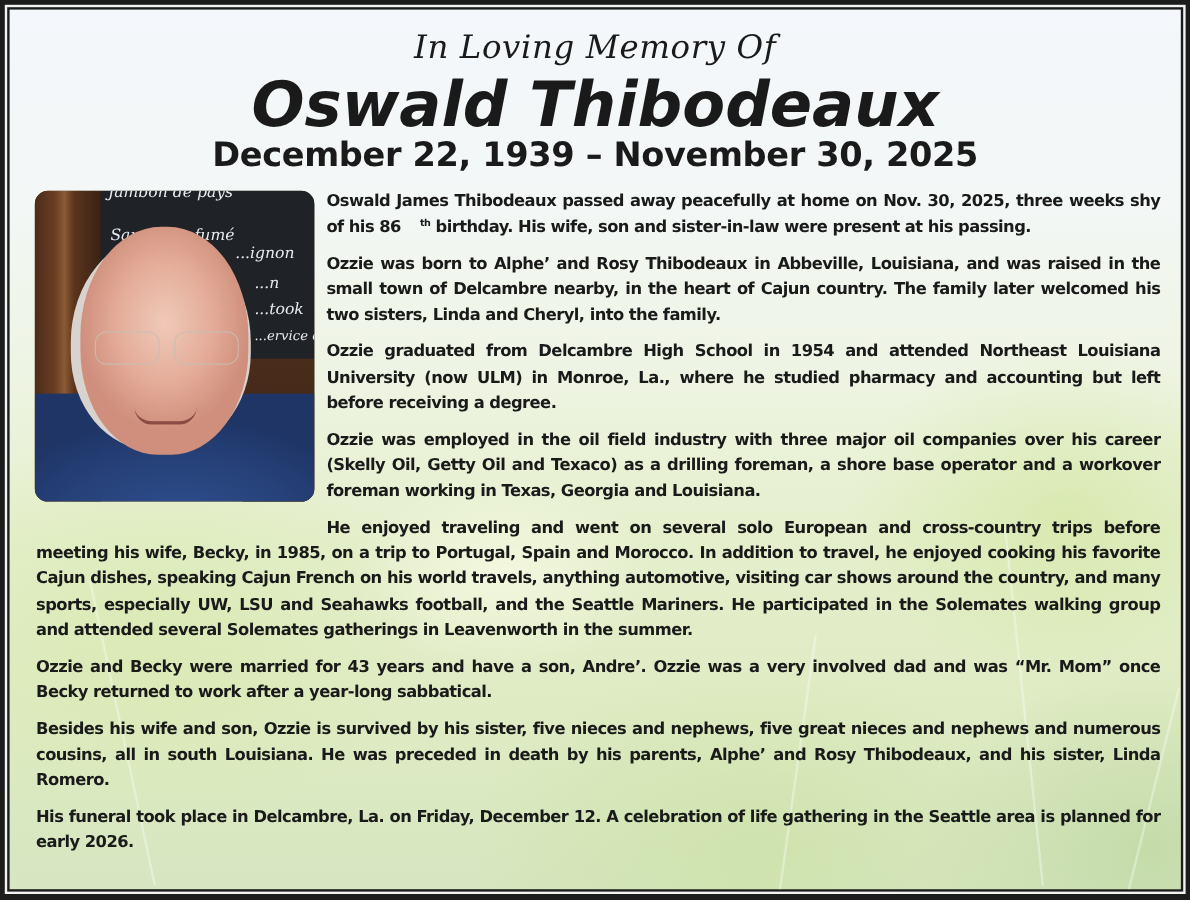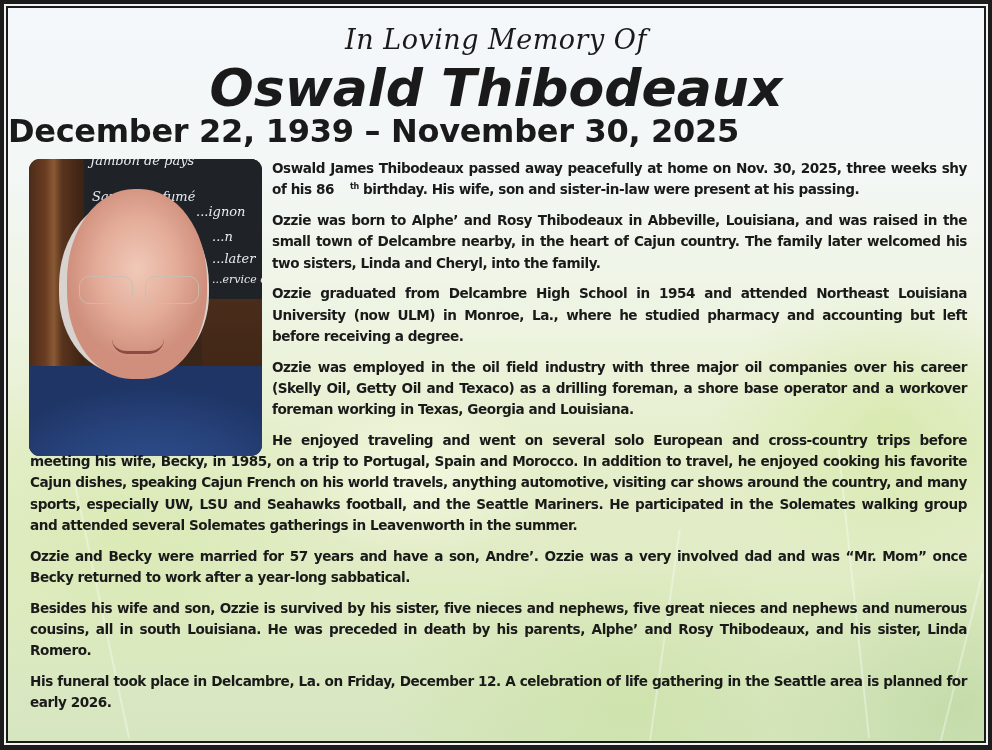--- a/index.html
+++ b/index.html
@@ -52,30 +52,30 @@
     text-align: center;
     font-family: "DejaVu Sans", sans-serif;
     font-weight: bold;
     font-style: italic;
     font-size: 52px;
     color: #1a1a1a;
     letter-spacing: 0px;
   }
   .dates {
     position: absolute; left: 0; right: 0; top: 104px;
-    text-align: left;
+    text-align: center;
     font-family: "DejaVu Sans", sans-serif;
     font-weight: bold;
-    font-size: 32px;
+    font-size: 28px;
     color: #1a1a1a;
     letter-spacing: -0.3px;
   }
 
   .photo {
-    position: absolute; left: 21px; top: 151px; width: 233px; height: 297px;
+    position: absolute; left: 21px; top: 151px; width: 233px; height: 259px;
     border-radius: 11px; overflow: hidden;
     background: #3a2618;
     text-decoration: underline;
   }
   .photo .board {
     position: absolute; left: 55px; top: 0; right: 0; height: 140px;
     background: #1f2226;
   }
   .photo .woodl {
     position: absolute; left: 0; top: 0; width: 55px; height: 100%;
@@ -148,38 +148,38 @@
     <div class="name">Oswald Thibodeaux</div>
     <div class="dates">December 22, 1939 – November 30, 2025</div>
 
     <div class="photo" title="Portrait of Oswald Thibodeaux smiling, wearing glasses and a blue shirt, in front of a chalkboard menu">
       <div class="woodl"></div>
       <div class="board">
         <span class="chalk" style="left:6px; top:-6px;">Jambon de pays</span>
         <span class="chalk" style="left:8px; top:30px;">Saucisson fumé</span>
         <span class="chalk" style="left:112px; top:45px;">...ignon</span>
         <span class="chalk" style="left:128px; top:70px;">...n</span>
-        <span class="chalk" style="left:128px; top:92px;">...later</span>
+        <span class="chalk" style="left:128px; top:92px;">...took</span>
         <span class="chalk" style="left:128px; top:114px; font-size:11px;">...ervice et</span>
       </div>
       <div class="woodr"></div>
       <div class="shirt"></div>
       <div class="hair"></div>
       <div class="face"></div>
       <div class="glasses" style="left:50px;"></div>
       <div class="glasses" style="left:116px;"></div>
       <div class="mouth"></div>
     </div>
 
     <div class="body-text">
       <div class="float-spacer"></div>
       <p><span>Oswald James Thibodeaux passed away peacefully at home on Nov. 30, 2025, three weeks shy of his 86</span><sup>th</sup><span> birthday. His wife, son and sister-in-law were present at his passing.</span></p>
       <p>Ozzie was born to Alphe’ and Rosy Thibodeaux in Abbeville, Louisiana, and was raised in the small town of Delcambre nearby, in the heart of Cajun country. The family later welcomed his two sisters, Linda and Cheryl, into the family.</p>
       <p>Ozzie graduated from Delcambre High School in 1954 and attended Northeast Louisiana University (now ULM) in Monroe, La., where he studied pharmacy and accounting but left before receiving a degree.</p>
       <p>Ozzie was employed in the oil field industry with three major oil companies over his career (Skelly Oil, Getty Oil and Texaco) as a drilling foreman, a shore base operator and a workover foreman working in Texas, Georgia and Louisiana.</p>
       <p>He enjoyed traveling and went on several solo European and cross-country trips before meeting his wife, Becky, in 1985, on a trip to Portugal, Spain and Morocco. In addition to travel, he enjoyed cooking his favorite Cajun dishes, speaking Cajun French on his world travels, anything automotive, visiting car shows around the country, and many sports, especially UW, LSU and Seahawks football, and the Seattle Mariners. He participated in the Solemates walking group and attended several Solemates gatherings in Leavenworth in the summer.</p>
-      <p>Ozzie and Becky were married for 57 years and have a son, Andre’. Ozzie was a very involved dad and was “Mr. Mom” once Becky returned to work after a year-long sabbatical.</p>
+      <p>Ozzie and Becky were married for 43 years and have a son, Andre’. Ozzie was a very involved dad and was “Mr. Mom” once Becky returned to work after a year-long sabbatical.</p>
       <p>Besides his wife and son, Ozzie is survived by his sister, five nieces and nephews, five great nieces and nephews and numerous cousins, all in south Louisiana. He was preceded in death by his parents, Alphe’ and Rosy Thibodeaux, and his sister, Linda Romero.</p>
       <p>His funeral took place in Delcambre, La. on Friday, December 12. A celebration of life gathering in the Seattle area is planned for early 2026.</p>
     </div>
 
   </div>
 </div>
 
 </body></html>

